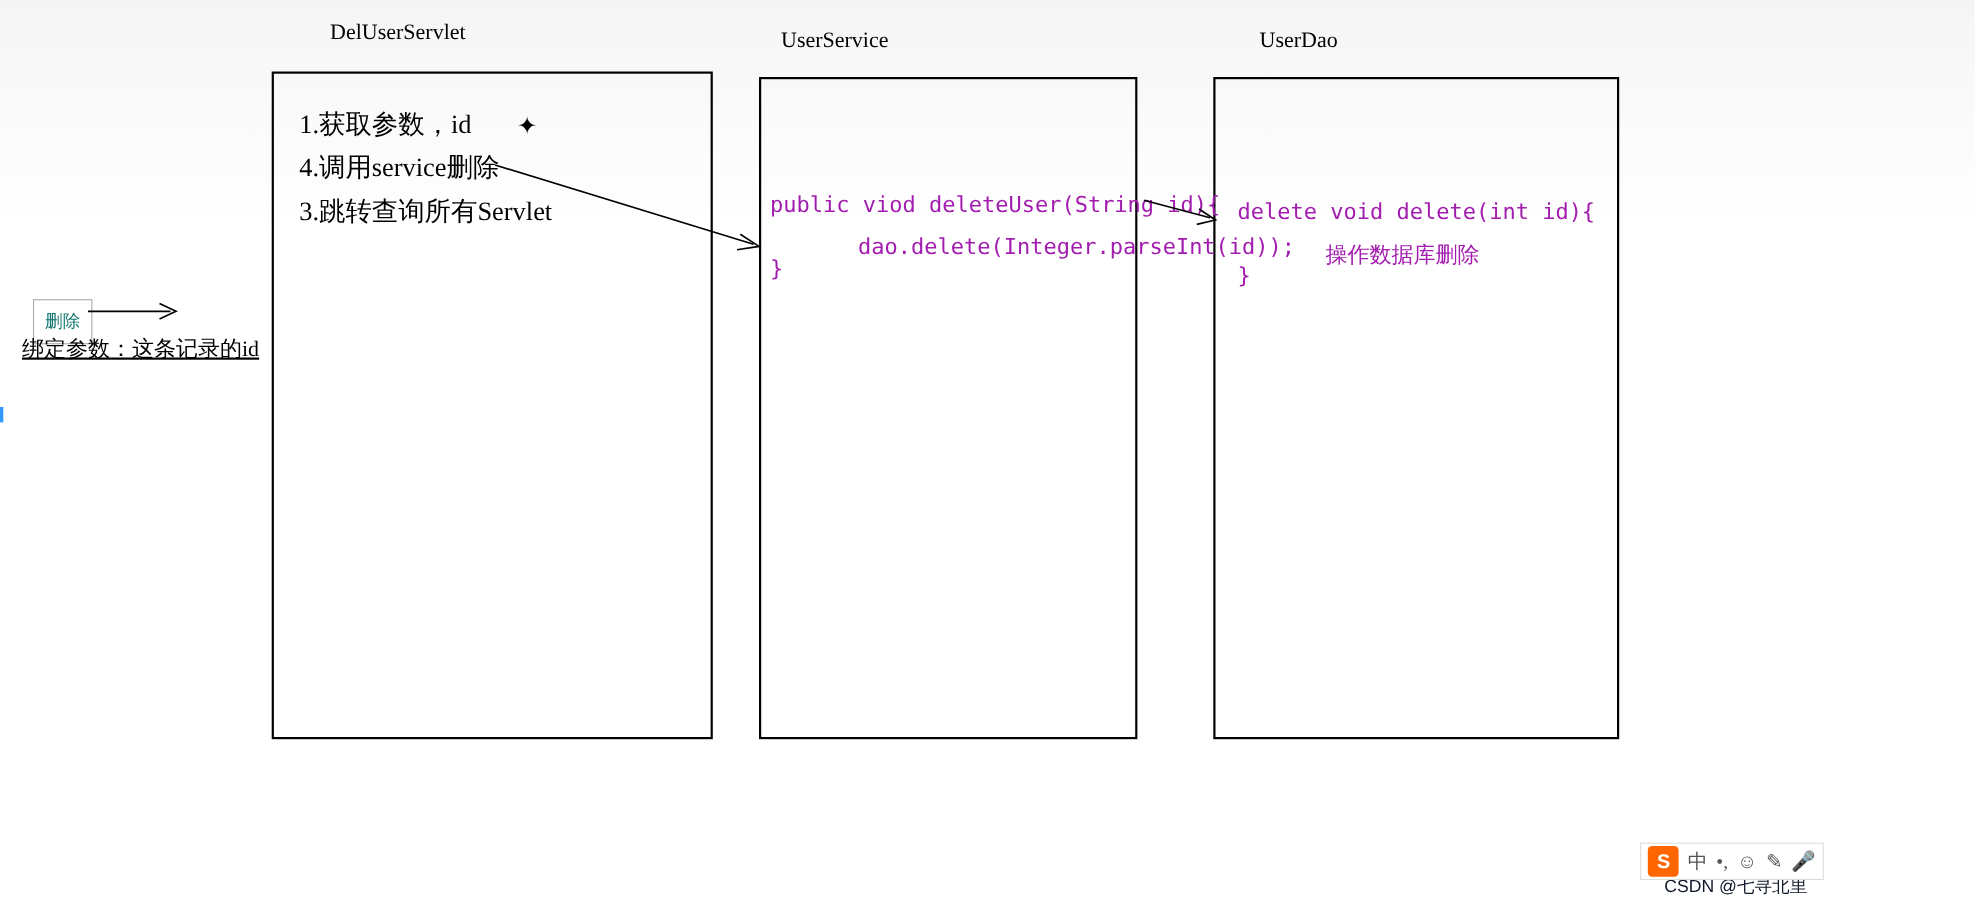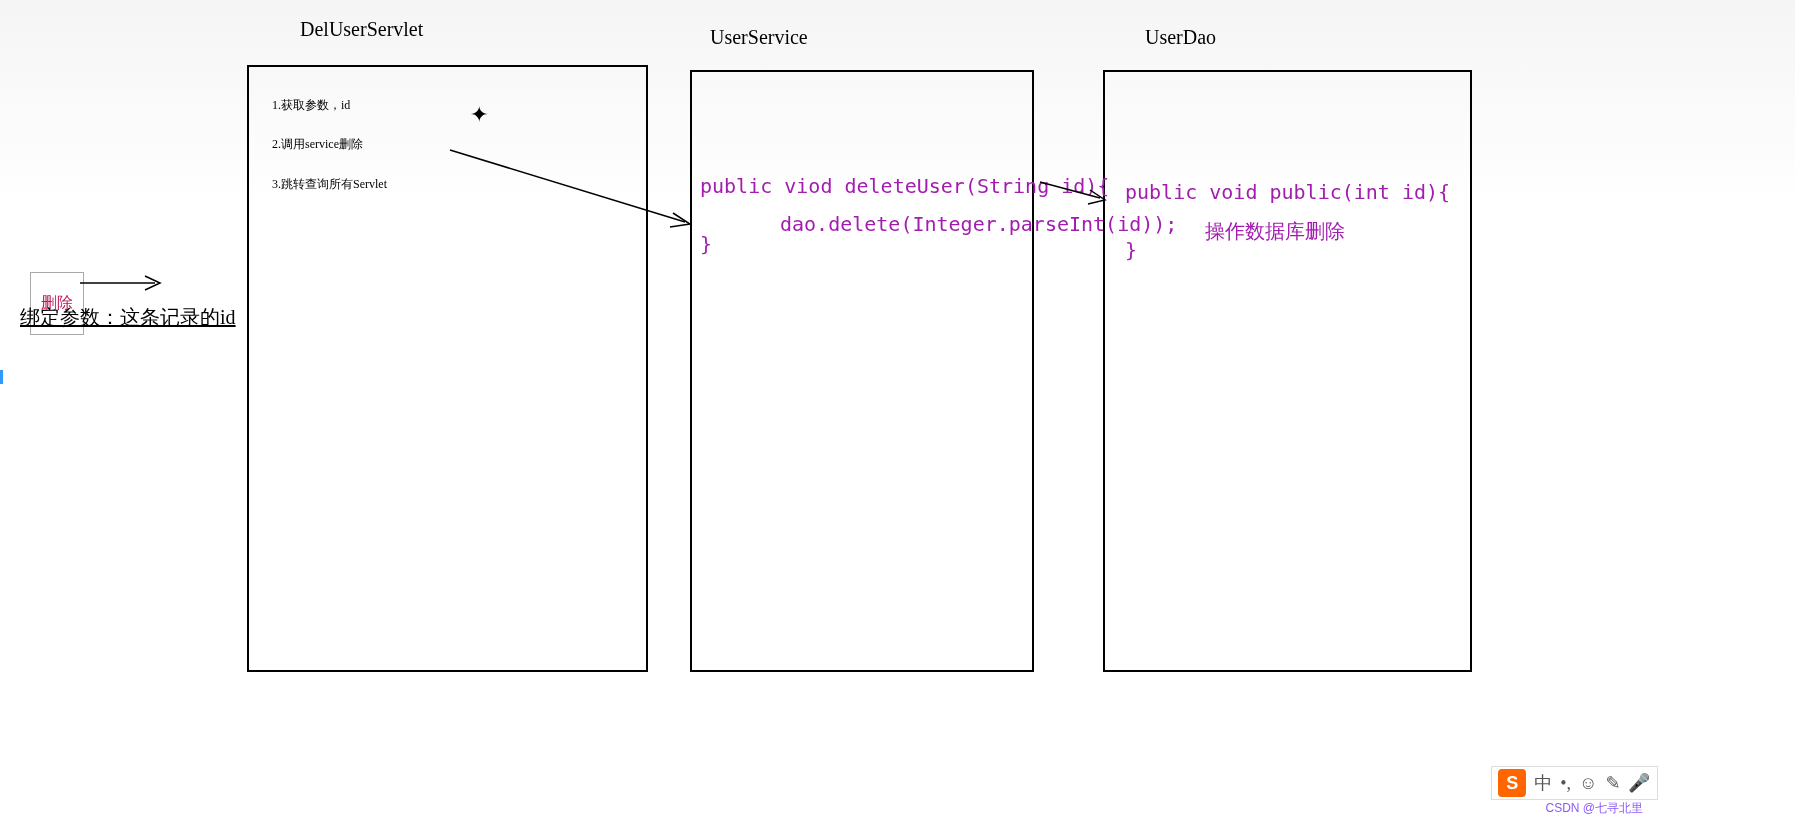--- a/index.html
+++ b/index.html
@@ -23,34 +23,34 @@
     white-space: nowrap;
   }
   .box {
     position: absolute;
     border: 2px solid #000;
     background: transparent;
   }
   .delete-btn {
     position: absolute;
     border: 1px solid #aaa;
-    padding: 20px 10px;
+    padding: 9px 10px;
     font-size: 16px;
     background: #fff;
-    color: #be185d;
+    color: #0f766e;
   }
   .label {
     position: absolute;
     font-size: 20px;
     color: #000;
     white-space: nowrap;
   }
   .step {
     position: absolute;
-    font-size: 12px;
+    font-size: 24px;
     color: #000;
     white-space: nowrap;
   }
   .code {
     position: absolute;
     font-size: 20px;
     color: #a21caf;
     white-space: nowrap;
     font-family: "SimSun", "宋体", monospace;
   }
@@ -59,22 +59,22 @@
     top: 0;
     left: 0;
     width: 1795px;
     height: 825px;
     pointer-events: none;
   }
   .watermark {
     position: absolute;
     right: 15px;
     bottom: 8px;
-    font-size: 12px;
-    color: #8b5cf6;
+    font-size: 16px;
+    color: #0f172a;
     font-family: sans-serif;
   }
   .ime-bar {
     position: absolute;
     right: 0;
     bottom: 25px;
     display: flex;
     align-items: center;
     gap: 8px;
     background: #fff;
@@ -126,30 +126,30 @@
 
   <div class="box" style="left:247px; top:65px; width:397px; height:603px;"></div>
   <div class="box" style="left:690px; top:70px; width:340px; height:598px;"></div>
   <div class="box" style="left:1103px; top:70px; width:365px; height:598px;"></div>
 
   <div class="delete-btn" style="left:30px; top:272px;">删除</div>
 
   <div class="label" style="left:20px; top:304px;text-decoration:underline;">绑定参数：这条记录的id</div>
 
   <div class="step" style="left:272px; top:97px;">1.获取参数，id</div>
-  <div class="step" style="left:272px; top:136px;">2.调用service删除</div>
+  <div class="step" style="left:272px; top:136px;">4.调用service删除</div>
   <div class="step" style="left:272px; top:176px;">3.跳转查询所有Servlet</div>
 
   <div class="cursor-cross" style="left:470px; top:104px;">✦</div>
 
   <div class="code" style="left:700px; top:174px;">public viod deleteUser(String id){</div>
   <div class="code" style="left:780px; top:212px;">dao.delete(Integer.parseInt(id));</div>
   <div class="code" style="left:700px; top:232px;">}</div>
 
-  <div class="code" style="left:1125px; top:180px;">public void public(int id){</div>
+  <div class="code" style="left:1125px; top:180px;">delete void delete(int id){</div>
   <div class="code" style="left:1205px; top:218px;">操作数据库删除</div>
   <div class="code" style="left:1125px; top:238px;">}</div>
 
   <svg class="arrows">
 
     <line x1="80" y1="283" x2="155" y2="283" stroke="#000" stroke-width="1.5"></line>
     <polyline points="145,276 160,283 145,290" fill="none" stroke="#000" stroke-width="1.5"></polyline>
 
     <line x1="450" y1="150" x2="685" y2="222" stroke="#000" stroke-width="1.5"></line>
     <polyline points="673,213 690,224 670,227" fill="none" stroke="#000" stroke-width="1.5"></polyline>

